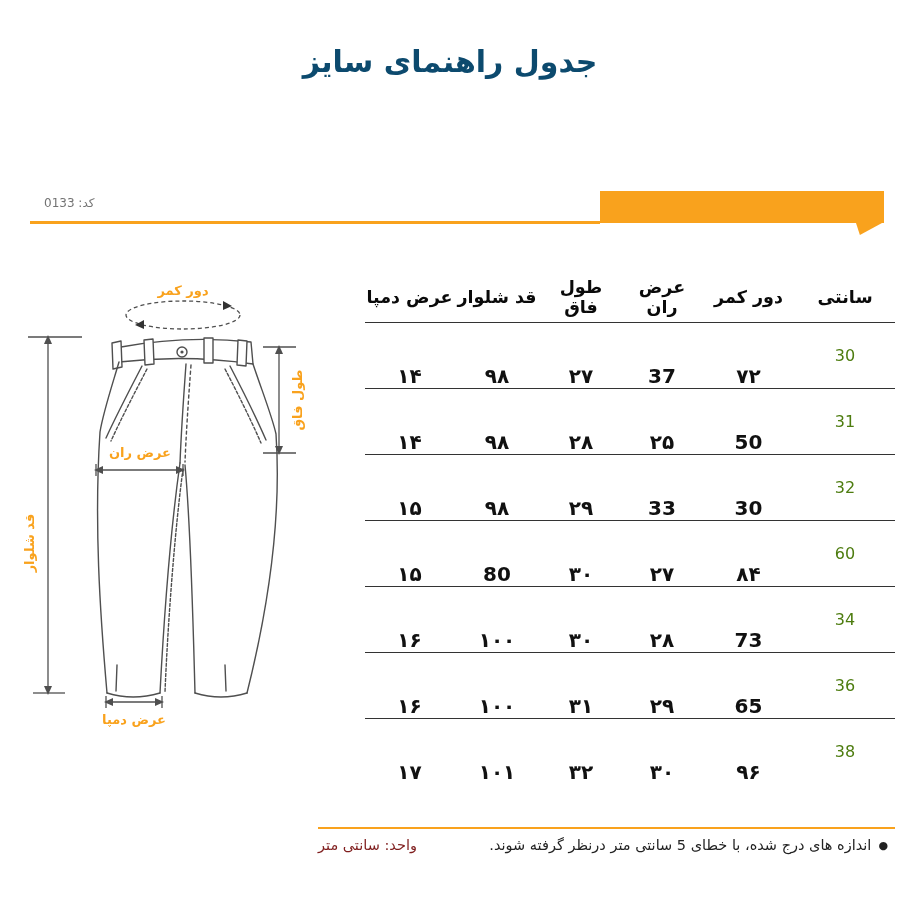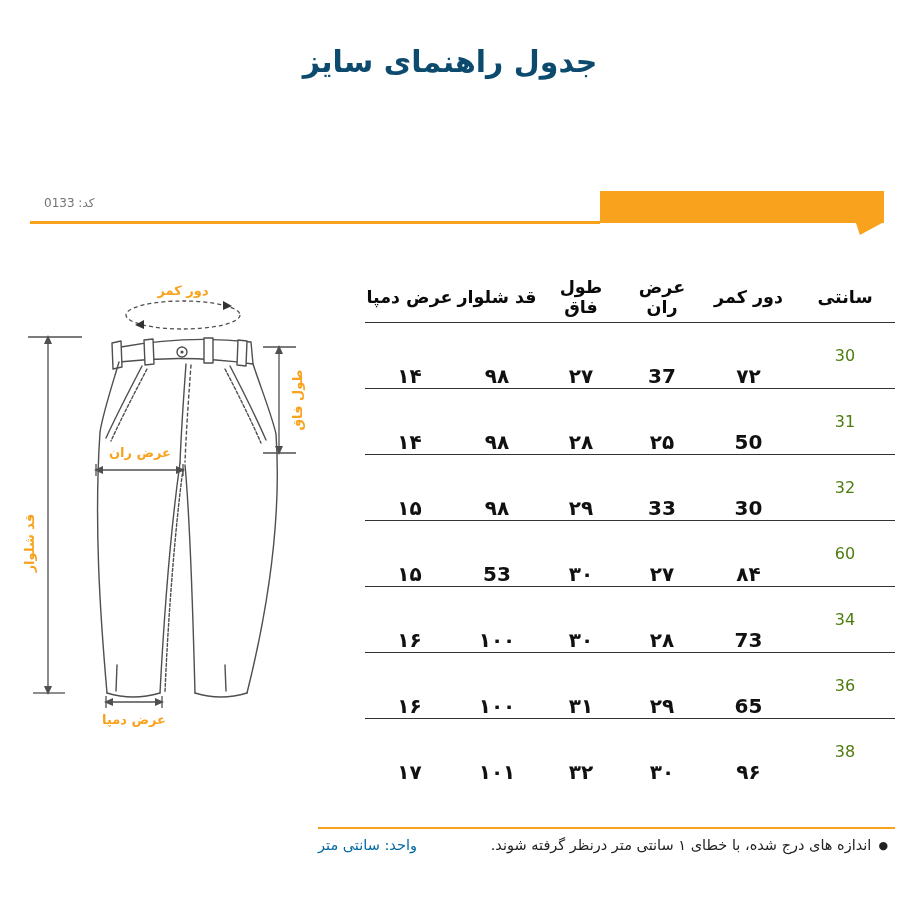--- a/index.html
+++ b/index.html
@@ -49,21 +49,21 @@
   .th { font-size:17.5px; font-weight:bold; color:#0a0a0a; }
   .td.num { font-size:20px; font-weight:600; color:#111;margin-top:40px; }
   .td.size { font-size:16px; font-weight:400; color:#4d7c0f; }
   
   .footer-line { position:absolute; left:318px; top:827px; width:577px; height:2px; background:#F9A21D; }
   .note {
     position:absolute; right:12px; top:837px; direction:rtl;
     font-size:14.5px; color:#222; display:flex; align-items:baseline; gap:7px;
   }
   .note .bullet { font-size:11px; position:relative; top:-1px; }
-  .unit { position:absolute; left:318px; top:837px; direction:rtl; font-size:14.5px; color:#0369a1; }
+  .unit { position:absolute; left:318px; top:837px; direction:rtl; font-size:14.5px; color:#7f1d1d; }
 </style>
 </head>
 <body>
 
 <h1 class="title">جدول راهنمای سایز</h1>
 
 <div class="banner">
   <span class="banner-tail"></span>
 </div>
 <div class="code-underline"></div>
@@ -169,21 +169,21 @@
     <div class="td num">33</div>
     <div class="td num">۲۹</div>
     <div class="td num">۹۸</div>
     <div class="td num">۱۵</div>
   </div>
   <div class="tr">
     <div class="td size">60</div>
     <div class="td num">۸۴</div>
     <div class="td num">۲۷</div>
     <div class="td num">۳۰</div>
-    <div class="td num">53</div>
+    <div class="td num">80</div>
     <div class="td num">۱۵</div>
   </div>
   <div class="tr">
     <div class="td size">34</div>
     <div class="td num">73</div>
     <div class="td num">۲۸</div>
     <div class="td num">۳۰</div>
     <div class="td num">۱۰۰</div>
     <div class="td num">۱۶</div>
   </div>
@@ -201,15 +201,15 @@
     <div class="td num">۳۰</div>
     <div class="td num">۳۲</div>
     <div class="td num">۱۰۱</div>
     <div class="td num">۱۷</div>
   </div>
 </div>
 
 <div class="footer-line"></div>
 <div class="note">
   <span class="bullet">●</span>
-  <span>اندازه های درج شده، با خطای ۱ سانتی متر درنظر گرفته شوند.</span>
+  <span>اندازه های درج شده، با خطای 5 سانتی متر درنظر گرفته شوند.</span>
 </div>
 <div class="unit">واحد: سانتی متر</div>
 
 </body></html>

